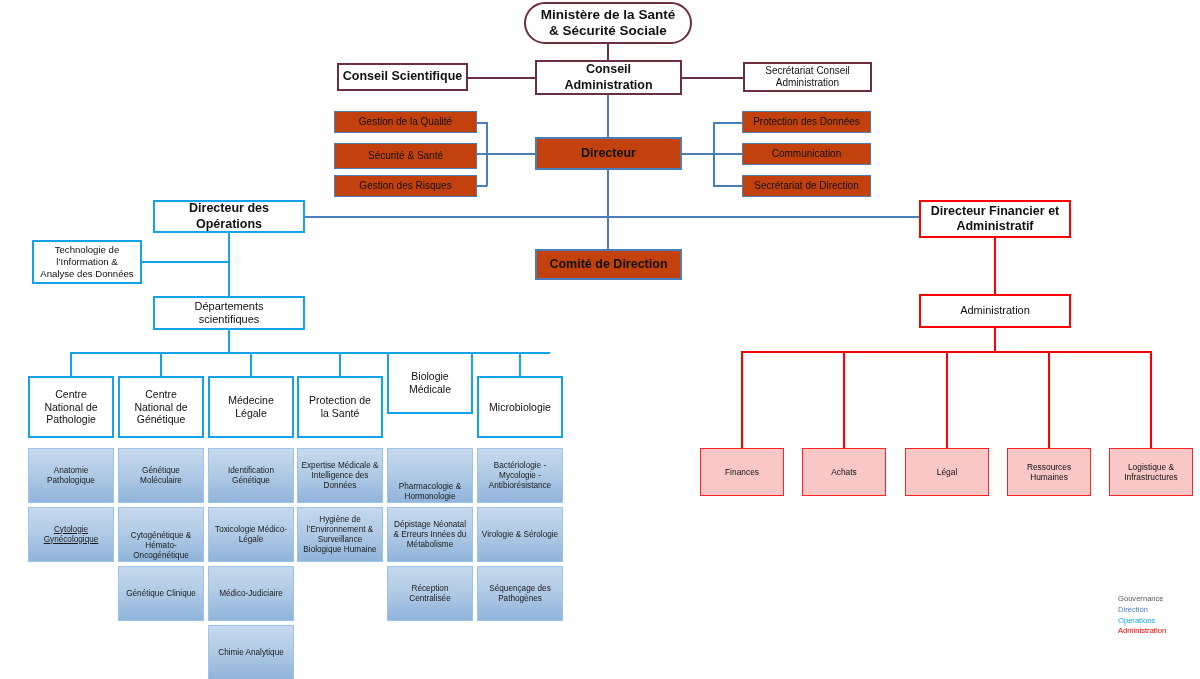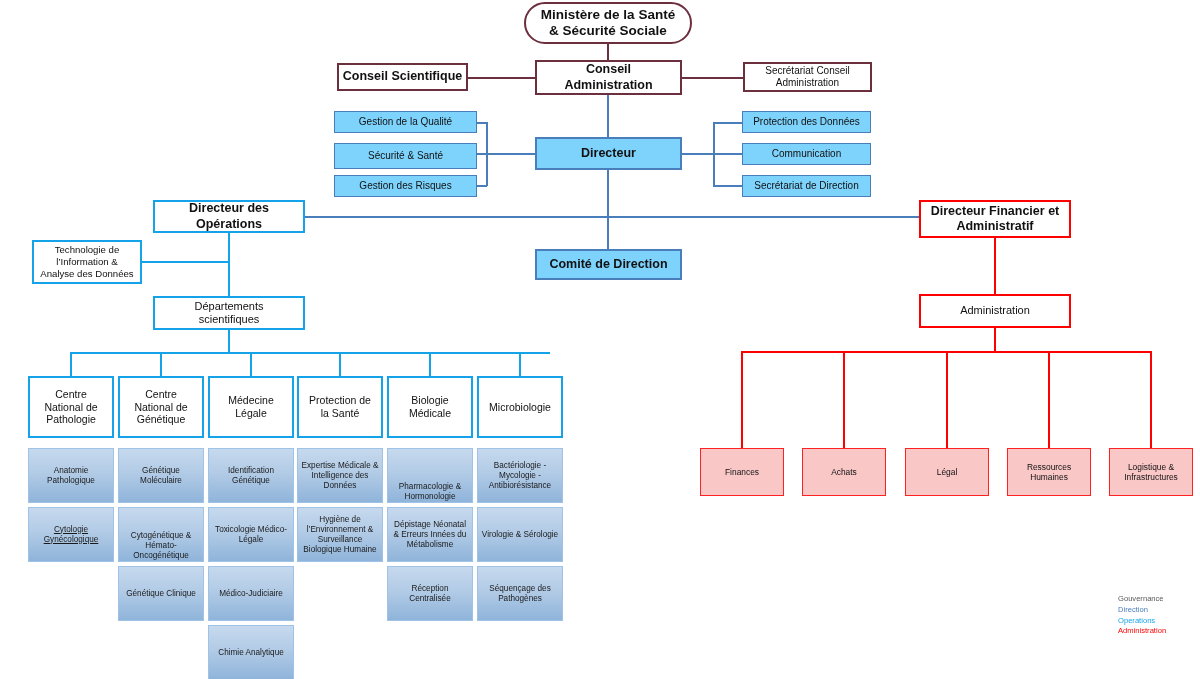--- a/index.html
+++ b/index.html
@@ -44,21 +44,21 @@
   .gov {
     border: 2.2px solid #6b2f3e;
     background: #ffffff;
   }
   .gov-bold { font-weight: bold; font-size: 12.5px; }
   .gov-plain { font-weight: normal; font-size: 10px; }
 
   
   .dir {
     border: 2.2px solid #4a7ebb;
-    background: #7dd3fc;
+    background: #c2410c;
   }
   .dir-bold { font-weight: bold; font-size: 12.5px; }
   .dir-plain { font-weight: normal; font-size: 10px; border-width: 1.6px; }
 
   
   .ops {
     border: 2.4px solid #14a3e8;
     background: #ffffff;
   }
   .ops-bold { font-weight: bold; font-size: 12.5px; }
@@ -247,21 +247,21 @@
       <span>Médecine</span>
       <span>Légale</span>
     </span>
   </div>
   <div class="node ops ops-dept" style="left:297px; top:376px; width:86px; height:62px;">
     <span>
       <span>Protection de</span>
       <span>la Santé</span>
     </span>
   </div>
-  <div class="node ops ops-dept" style="left:387px; top:376px; width:86px; height:62px;">
+  <div class="node ops ops-dept" style="left:387px; top:352px; width:86px; height:62px;">
     <span>
       <span>Biologie</span>
       <span>Médicale</span>
     </span>
   </div>
   <div class="node ops ops-dept" style="left:477px; top:376px; width:86px; height:62px;">
     <span>
       <span>Microbiologie</span>
     </span>
   </div>

